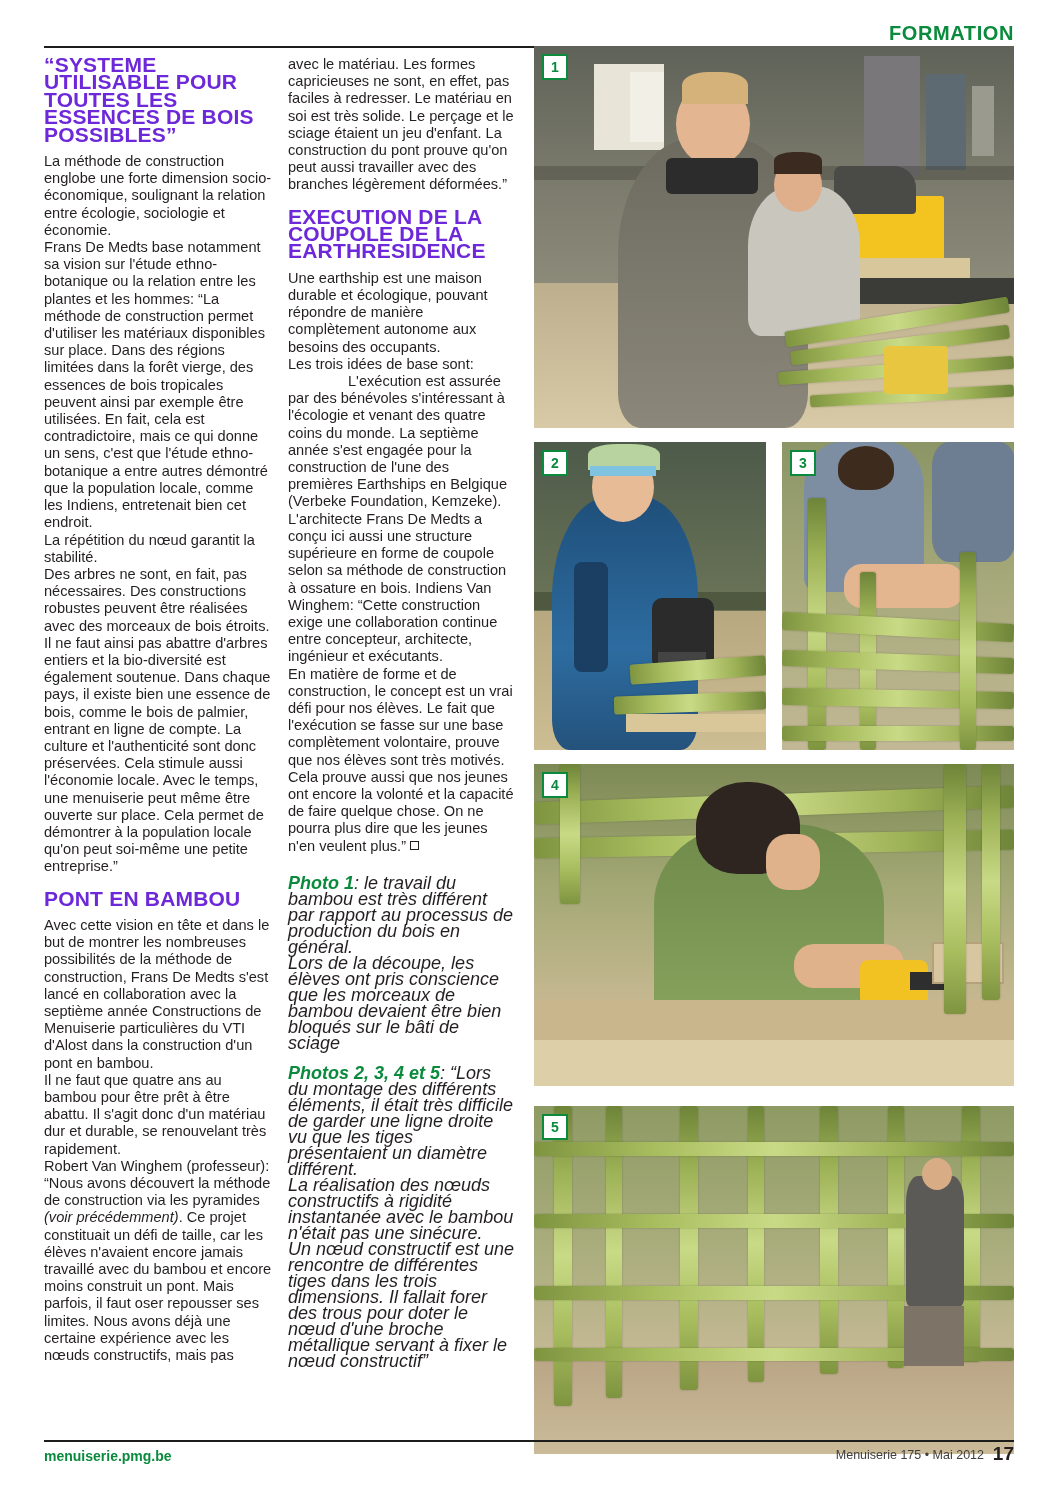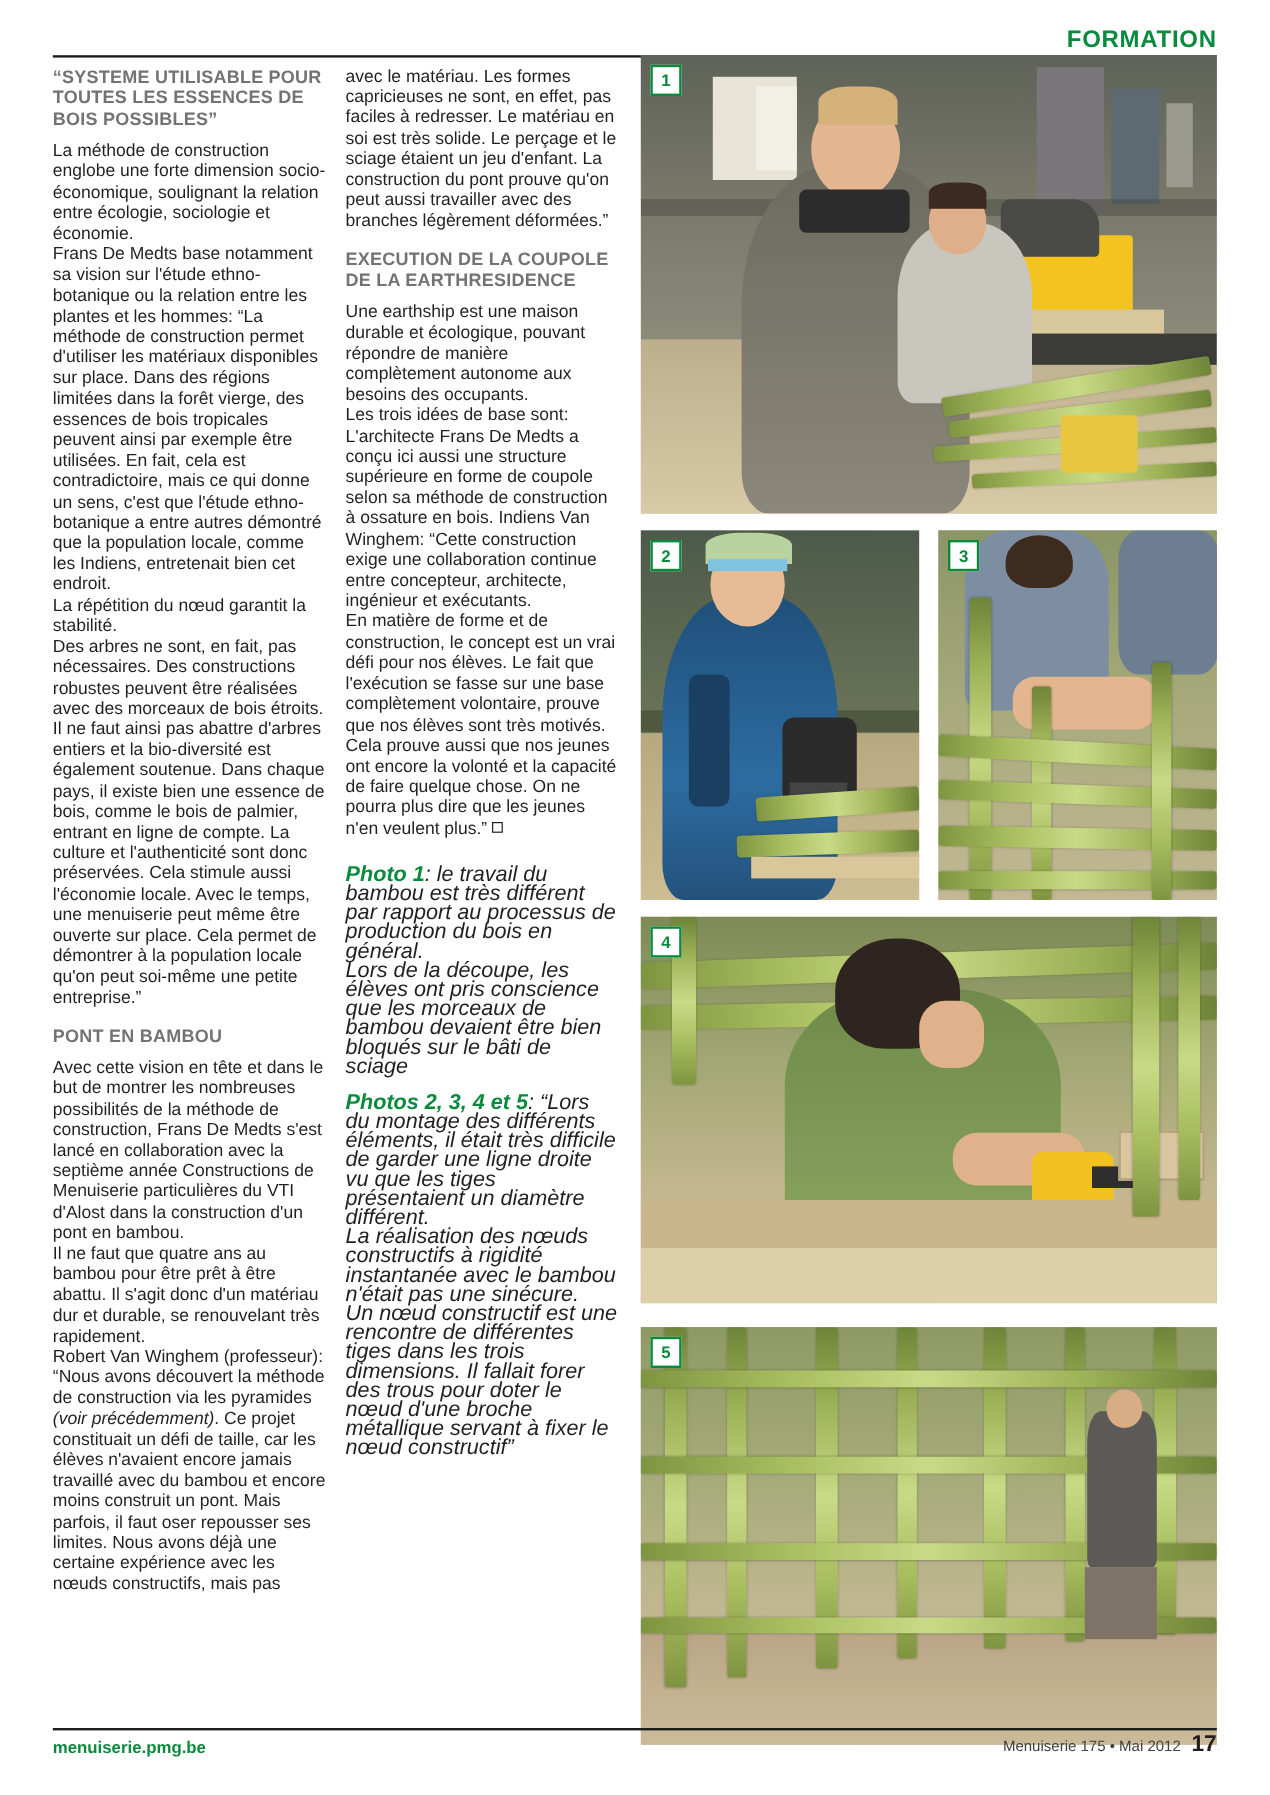--- a/index.html
+++ b/index.html
@@ -31,23 +31,23 @@
   .col1 { left:44px; width:228px; }
   .col2 { left:288px; width:228px; }
 
   .body-text {
     font-size:14.6px;
     line-height:17.2px;
     color:#231f20;
     text-align:left;
   }
   .heading-green {
-    color:#737373;
+    color:#6d28d9;
     font-weight:bold;
-    font-size:15px;
+    font-size:21px;
     line-height:17.4px;
     letter-spacing:0.2px;
     margin-bottom:10px;
   }
   .heading-green.upper { text-transform:uppercase; }
   .spacer-14 { height:14px; }
   .spacer-20 { height:20px; }
 
   ul.bullets { margin:0; padding-left:13px; list-style:none; }
   ul.bullets li { position:relative; font-size:14.6px; line-height:17.2px; }
@@ -183,20 +183,21 @@
     </p>
   </div>
 
 
   <div class="col col2">
     <p class="body-text">avec le matériau. Les formes capricieuses ne sont, en effet, pas faciles à redresser. Le matériau en soi est très solide. Le perçage et le sciage étaient un jeu d'enfant. La construction du pont prouve qu'on peut aussi travailler avec des branches légèrement déformées.”</p>
     <div class="spacer-14"></div>
     <div class="heading-green upper">EXECUTION DE LA COUPOLE DE LA EARTHRESIDENCE</div>
     <p class="body-text">Une earthship est une maison durable et écologique, pouvant répondre de manière complètement autonome aux besoins des occupants.</p>
     <p class="body-text">Les trois idées de base sont:</p>
+    <p class="body-text" style="text-indent:60px">L'exécution est assurée par des bénévoles s'intéressant à l'écologie et venant des quatre coins du monde. La septième année s'est engagée pour la construction de l'une des premières Earthships en Belgique (Verbeke Foundation, Kemzeke).</p>
     <p class="body-text">L'architecte Frans De Medts a conçu ici aussi une structure supérieure en forme de coupole selon sa méthode de construction à ossature en bois. Indiens Van Winghem: “Cette construction exige une collaboration continue entre concepteur, architecte, ingénieur et exécutants.</p>
     <p class="body-text">
       <span>En matière de forme et de construction, le concept est un vrai défi pour nos élèves. Le fait que l'exécution se fasse sur une base complètement volontaire, prouve que nos élèves sont très motivés. Cela prouve aussi que nos jeunes ont encore la volonté et la capacité de faire quelque chose. On ne pourra plus dire que les jeunes n'en veulent plus.”</span><span class="end-mark"></span>
     </p>
 
     <div class="spacer-20"></div>
 
     <p class="caption">
       <b class="green">Photo 1</b><span>: le travail du bambou est très différent par rapport au processus de production du bois en général.</span>
     </p>

